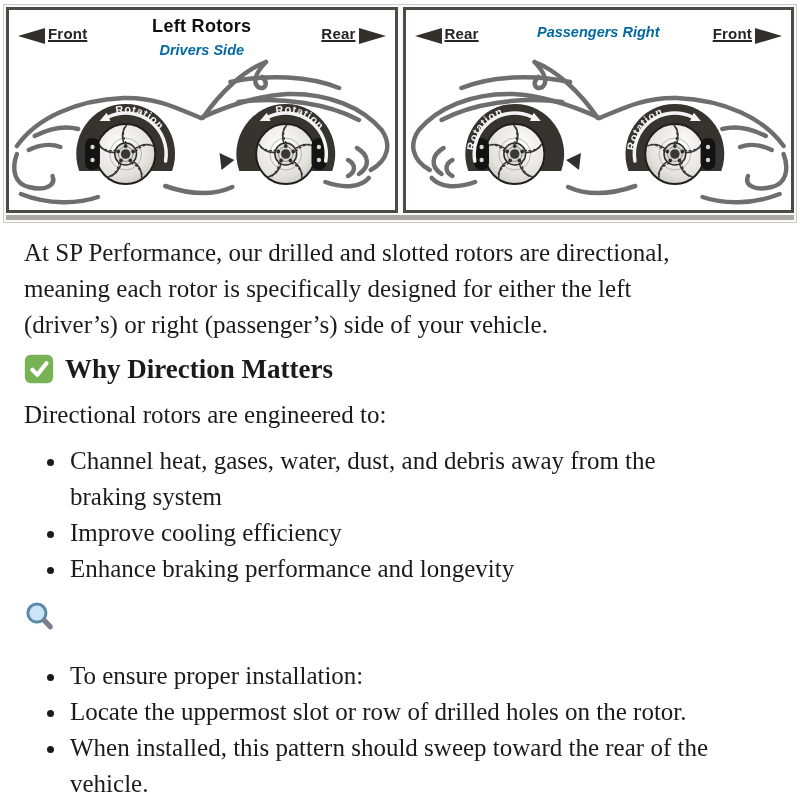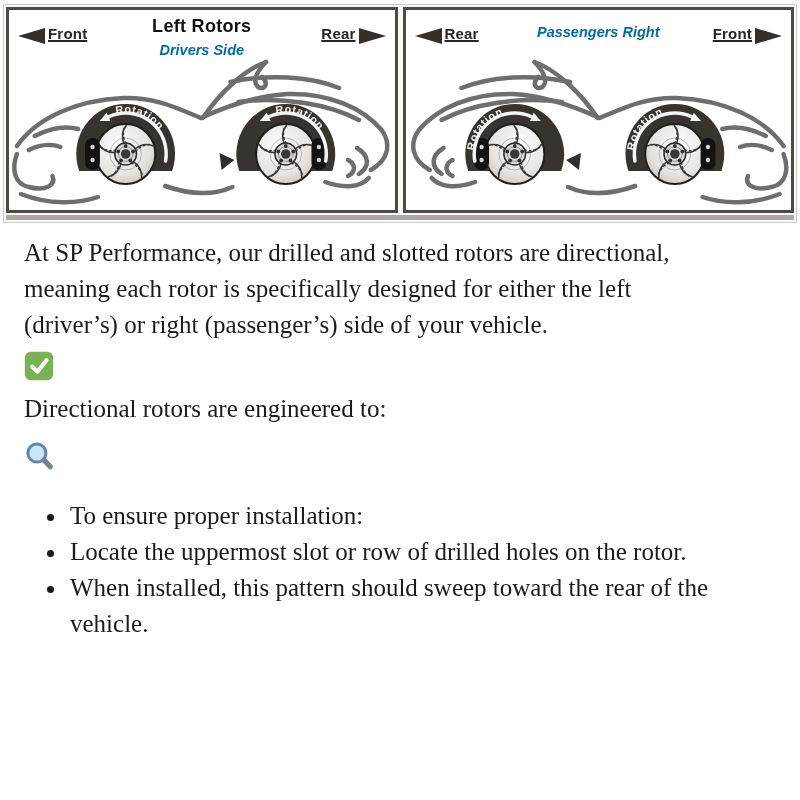--- a/index.html
+++ b/index.html
@@ -194,24 +194,31 @@
 meaning each rotor is specifically designed for either the left
 (driver’s) or right (passenger’s) side of your vehicle.</p>
 
   <div class="h2">
     <span class="emoji">
       <svg width="30" height="30" viewBox="0 0 36 36">
         <rect x="1" y="1" width="34" height="34" rx="7" fill="#77b255"></rect>
         <path d="M10 19 L16 25 L27 11" stroke="#ffffff" stroke-width="5" fill="none" stroke-linecap="round" stroke-linejoin="round"></path>
       </svg>
     </span>
+    <span>Why Direction Matters</span>
   </div>
 
   <p class="lead">Directional rotors are engineered to:</p>
 
+  <ul>
+    <li>Channel heat, gases, water, dust, and debris away from the
+braking system</li>
+    <li>Improve cooling efficiency</li>
+    <li>Enhance braking performance and longevity</li>
+  </ul>
 
   <div class="h2 h2-regular">
     <span class="emoji">
       <svg width="31" height="31" viewBox="0 0 36 36">
         <circle cx="15" cy="14" r="10.5" fill="#cce4f7" stroke="#5e89a8" stroke-width="3.5"></circle>
         <line x1="23.5" y1="22.5" x2="30.5" y2="30" stroke="#77808c" stroke-width="6" stroke-linecap="round"></line>
       </svg>
     </span>
   </div>
 

